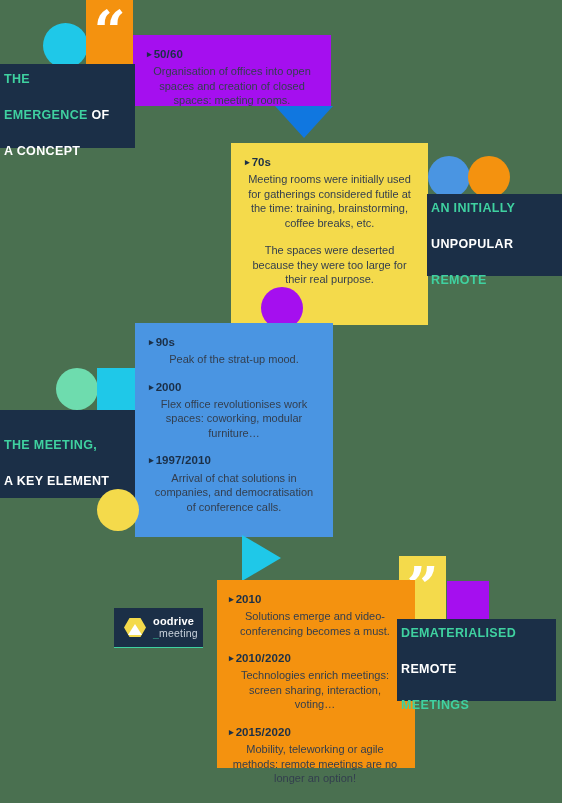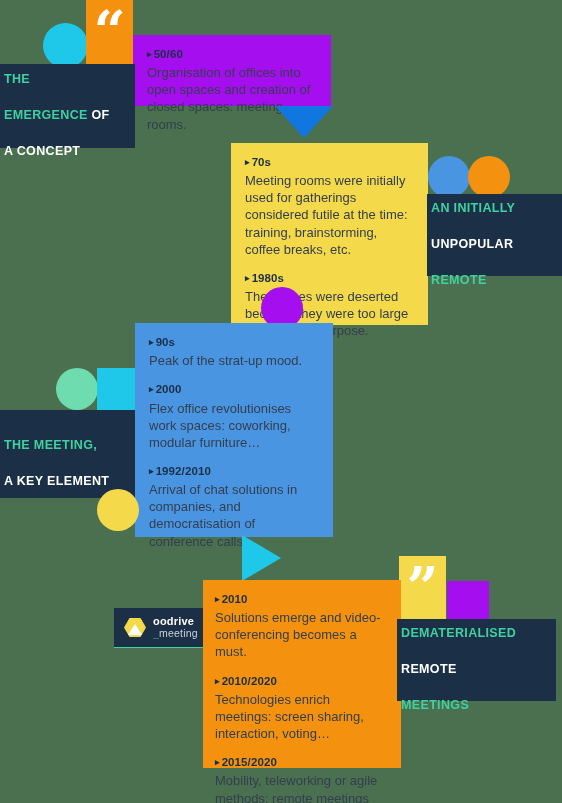--- a/index.html
+++ b/index.html
@@ -53,22 +53,23 @@
     color: #1b2f47;
     margin-bottom: 2px;
     letter-spacing: .1px;
   }
   .entry .yr .tri {
     font-size: 9px;
     vertical-align: 1px;
     margin-right: 2px;
   }
   .entry .desc {
-    font-size: 13px;
+    font-size: 11px;
     color: #333e4e;
+    text-align: center;
   }
 
   .card-purple { background: #a50fef; }
   .card-yellow { background: #f4da4b; }
   .card-blue   { background: #4a95e2; }
   .card-orange { background: #f4920f; }
 
   
   .quoteblock {
     display: flex;
@@ -168,23 +169,20 @@
   <div class="abs circle" style="left:468px; top:156px; width:42px; height:42px; background:#f4920f;"></div>
 
   <div class="abs card card-yellow" style="left:231px; top:143px; width:197px; height:182px;">
     <div class="entry">
       <div class="yr">
         <span class="tri">▸</span><span>70s</span>
       </div>
       <div class="desc">Meeting rooms were initially used for gatherings considered futile at the time: training, brainstorming, coffee breaks, etc.</div>
     </div>
     <div class="entry">
-      <div class="yr">
-        <span class="tri">▸</span><span>1980s</span>
-      </div>
       <div class="desc">The spaces were deserted because they were too large for their real purpose.</div>
     </div>
   </div>
 
   <div class="abs panel" style="left:427px; top:194px; width:135px; height:82px;">
     <div class="htxt">
       <span class="hl">AN INITIALLY</span><br>
       <span>UNPOPULAR</span><br>
       <span class="hl">REMOTE</span>
     </div>
@@ -203,21 +201,21 @@
       <div class="desc">Peak of the strat-up mood.</div>
     </div>
     <div class="entry">
       <div class="yr">
         <span class="tri">▸</span><span>2000</span>
       </div>
       <div class="desc">Flex office revolutionises work spaces: coworking, modular furniture…</div>
     </div>
     <div class="entry">
       <div class="yr">
-        <span class="tri">▸</span><span>1992/2010</span>
+        <span class="tri">▸</span><span>1997/2010</span>
       </div>
       <div class="desc">Arrival of chat solutions in companies, and democratisation of conference calls.</div>
     </div>
   </div>
 
   <div class="abs panel" style="left:0px; top:410px; width:135px; height:88px;">
     <div class="htxt">
       <span class="hl">THE MEETING,</span><br>
       <span>A KEY ELEMENT</span>
     </div>
@@ -226,21 +224,21 @@
   <div class="abs circle" style="left:97px; top:489px; width:42px; height:42px; background:#f4da4b;"></div>
 
   <div class="abs tri-right" style="left:242px; top:535px;"></div>
 
   <div class="abs quoteblock" style="left:399px; top:556px; width:47px; height:68px; background:#f4da4b;">
     <span class="quoteglyph" style="margin-top:10px;">”</span>
   </div>
 
   <div class="abs sq" style="left:447px; top:581px; width:42px; height:42px; background:#a50fef;"></div>
 
-  <div class="abs card card-orange" style="left:203px; top:580px; width:198px; height:188px;padding-left:12px;">
+  <div class="abs card card-orange" style="left:217px; top:580px; width:198px; height:188px;padding-left:12px;">
     <div class="entry">
       <div class="yr">
         <span class="tri">▸</span><span>2010</span>
       </div>
       <div class="desc">Solutions emerge and video-conferencing becomes a must.</div>
     </div>
     <div class="entry">
       <div class="yr">
         <span class="tri">▸</span><span>2010/2020</span>
       </div>

